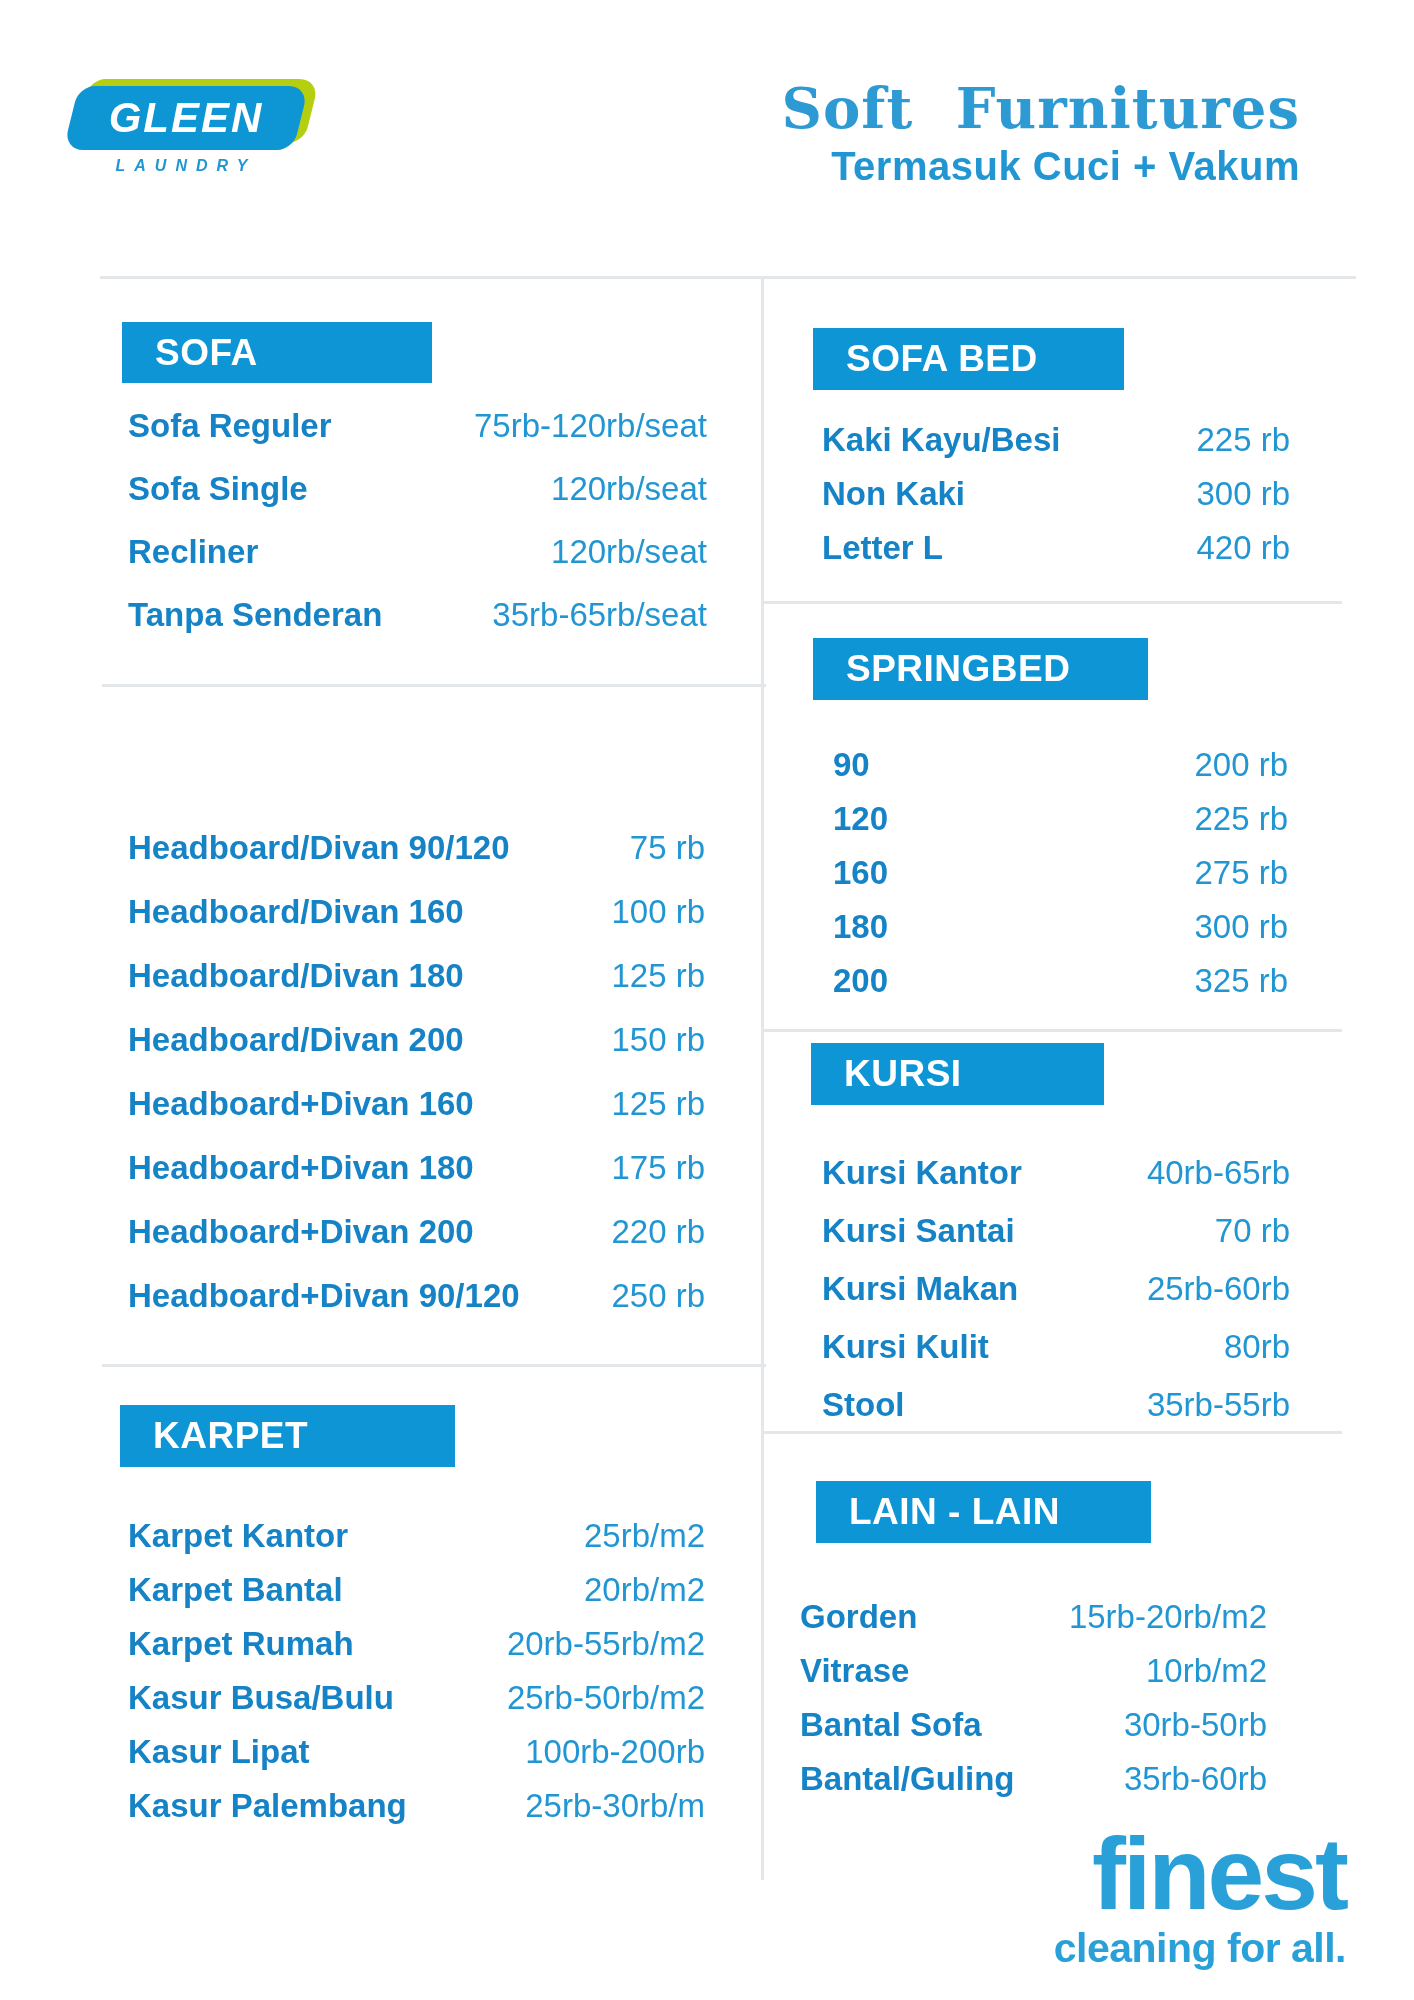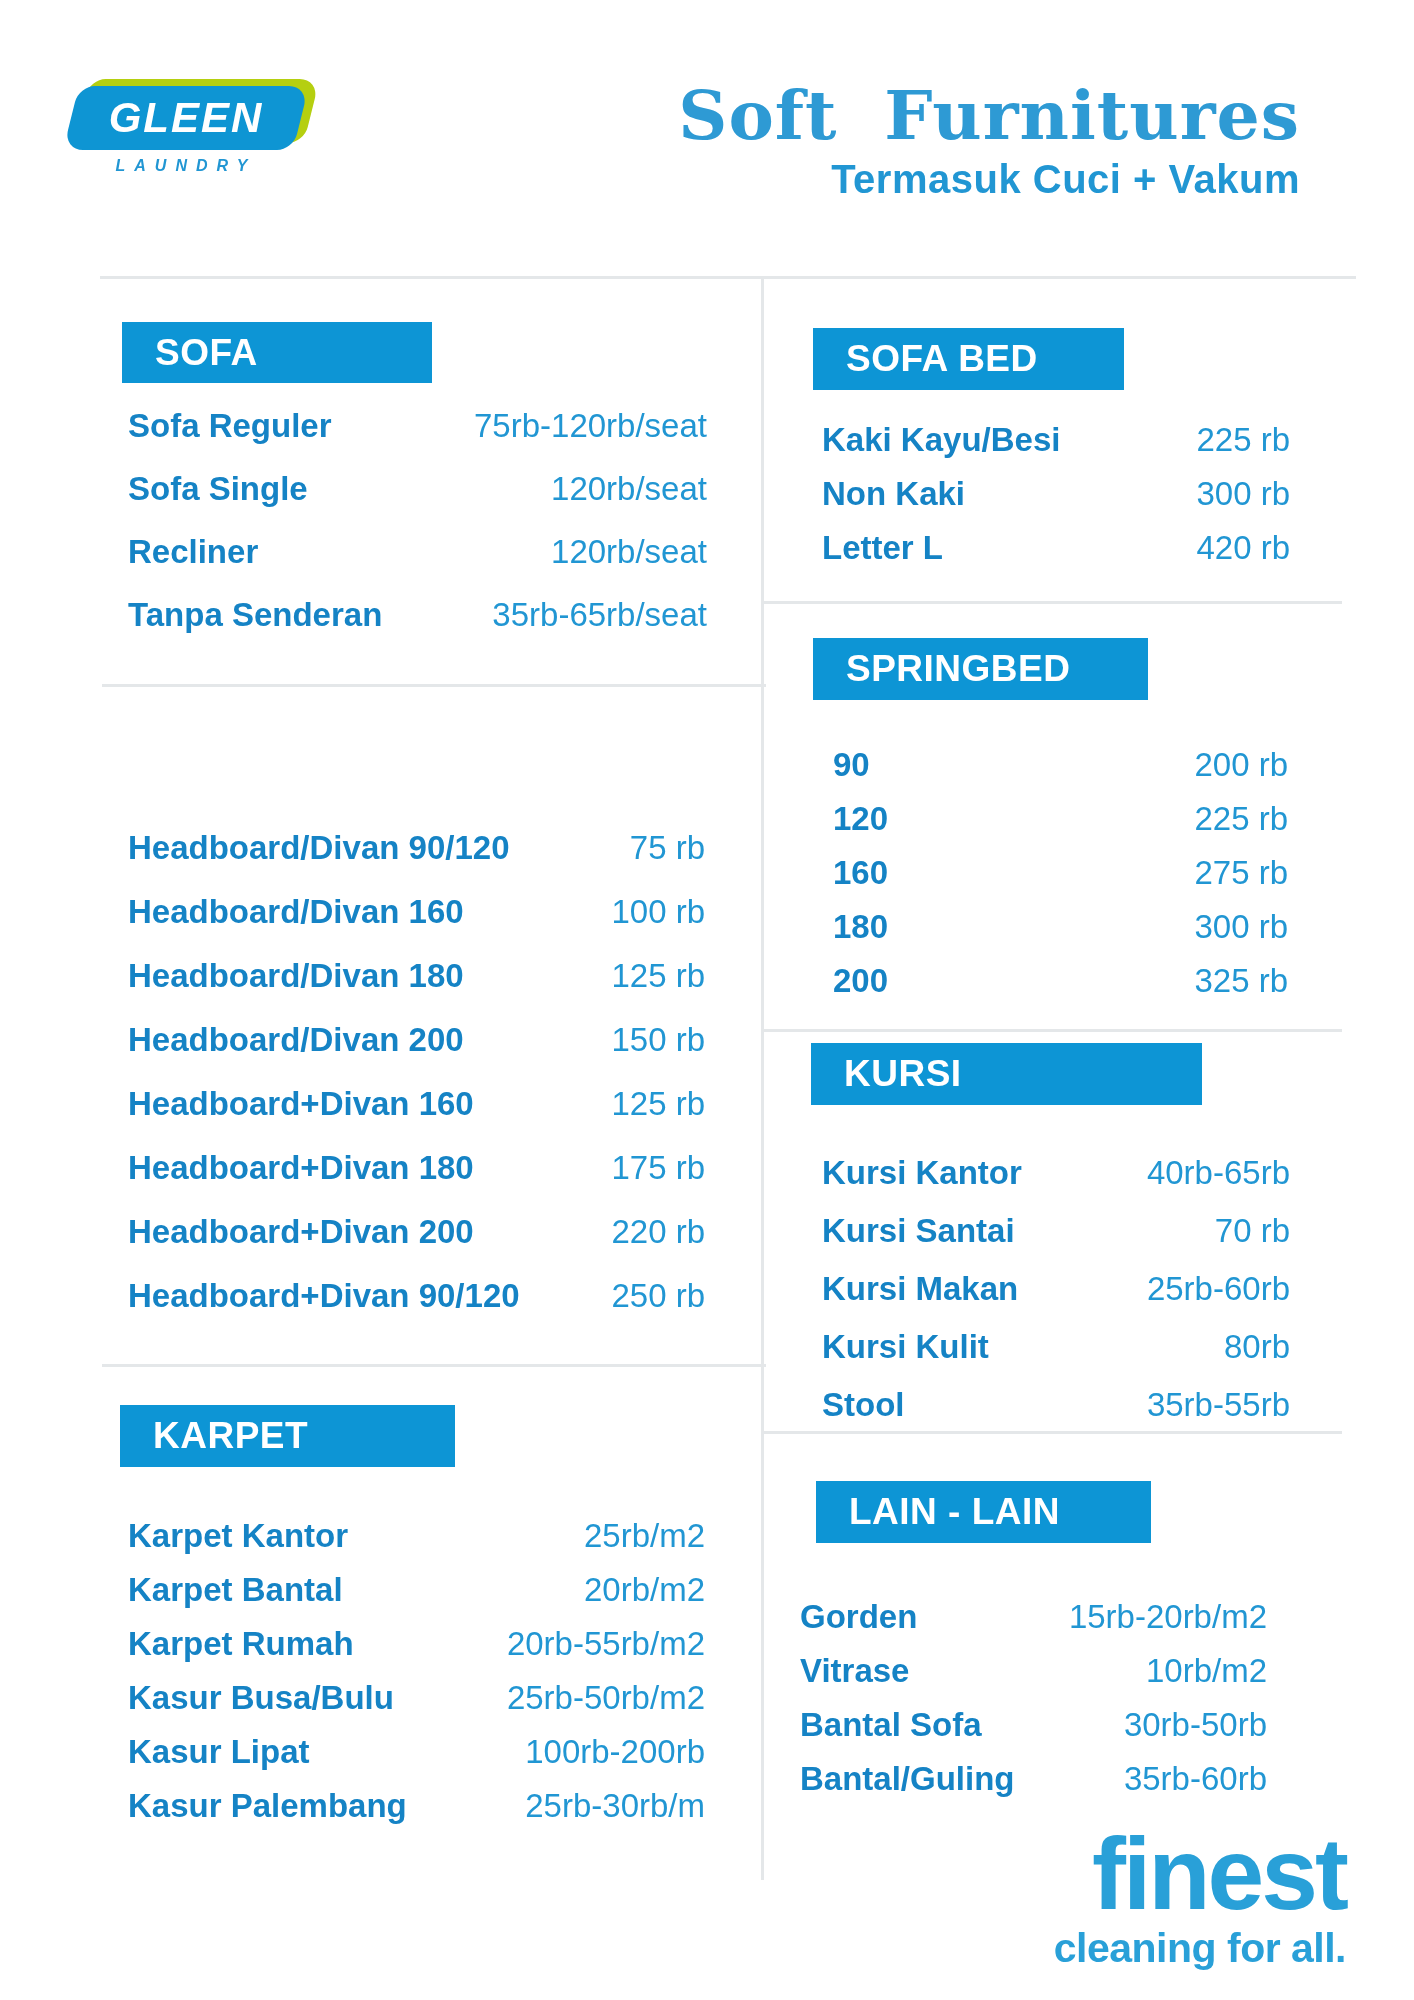--- a/index.html
+++ b/index.html
@@ -13,40 +13,40 @@
   .logo-badge::before{content:"";position:absolute;inset:0;background:var(--logo-green);
     border-radius:16px 20px 16px 20px;transform:skewX(-14deg) translate(9px,-7px);z-index:0;}
   .logo-badge::after{content:"";position:absolute;inset:0;background:var(--logo-blue);
     border-radius:16px 20px 16px 20px;transform:skewX(-14deg);z-index:1;}
   .logo-word{position:relative;z-index:2;display:flex;align-items:center;justify-content:center;
     height:100%;color:#ffffff;font-weight:bold;font-style:italic;font-size:42px;letter-spacing:2px;}
   .logo-sub{margin-top:7px;text-align:center;color:var(--price-blue);font-style:italic;
     font-weight:bold;font-size:16px;letter-spacing:9px;}
   .header-block{position:absolute;top:78px;right:114px;text-align:right;}
   .title{font-family:"DejaVu Serif", serif;font-weight:bold;color:var(--title-blue);
-    font-size:68px;line-height:1.1;letter-spacing:1px;word-spacing:22px;}
+    font-size:56px;line-height:1.1;letter-spacing:1px;word-spacing:22px;}
   .subtitle{margin-top:4px;font-weight:bold;color:var(--price-blue);font-size:40px;letter-spacing:0.5px;}
   
   .rule{position:absolute;background:var(--divider);}
   .rule-top{left:100px;top:276px;width:1256px;height:3px;}
   .rule-vert{left:761px;top:276px;width:3px;height:1604px;}
   .rule-left-1{left:102px;top:684px;width:664px;height:3px;}
   .rule-left-2{left:102px;top:1364px;width:664px;height:3px;}
   .rule-right-1{left:762px;top:601px;width:580px;height:3px;}
   .rule-right-2{left:762px;top:1029px;width:580px;height:3px;}
   .rule-right-3{left:762px;top:1431px;width:580px;height:3px;}
   
   .sec-bar{position:absolute;background:var(--bar-blue);color:#ffffff;font-weight:bold;
     font-size:37px;display:flex;align-items:center;padding-left:33px;box-sizing:border-box;letter-spacing:0.5px;}
   .bar-sofa{left:122px;top:322px;width:310px;height:61px;}
   .bar-headboard{left:122px;top:726px;width:466px;height:61px;}
   .bar-karpet{left:120px;top:1405px;width:335px;height:62px;}
   .bar-sofabed{left:813px;top:328px;width:311px;height:62px;}
   .bar-springbed{left:813px;top:638px;width:335px;height:62px;}
-  .bar-kursi{left:811px;top:1043px;width:391px;height:62px;}
+  .bar-kursi{left:811px;top:1043px;width:293px;height:62px;}
   .bar-lain{left:816px;top:1481px;width:335px;height:62px;}
   
   .rows{position:absolute;display:flex;flex-direction:column;}
   .row{display:flex;justify-content:space-between;align-items:center;}
   .lbl{font-weight:bold;color:var(--label-blue);font-size:33px;}
   .prc{color:var(--price-blue);font-size:33px;}
   .rows-sofa{left:128px;top:394px;width:579px;}      .rows-sofa .row{height:63px;}
   .rows-headboard{left:128px;top:816px;width:577px;} .rows-headboard .row{height:64px;}
   .rows-karpet{left:128px;top:1509px;width:577px;}   .rows-karpet .row{height:54px;}
   .rows-sofabed{left:822px;top:413px;width:468px;}   .rows-sofabed .row{height:54px;}

